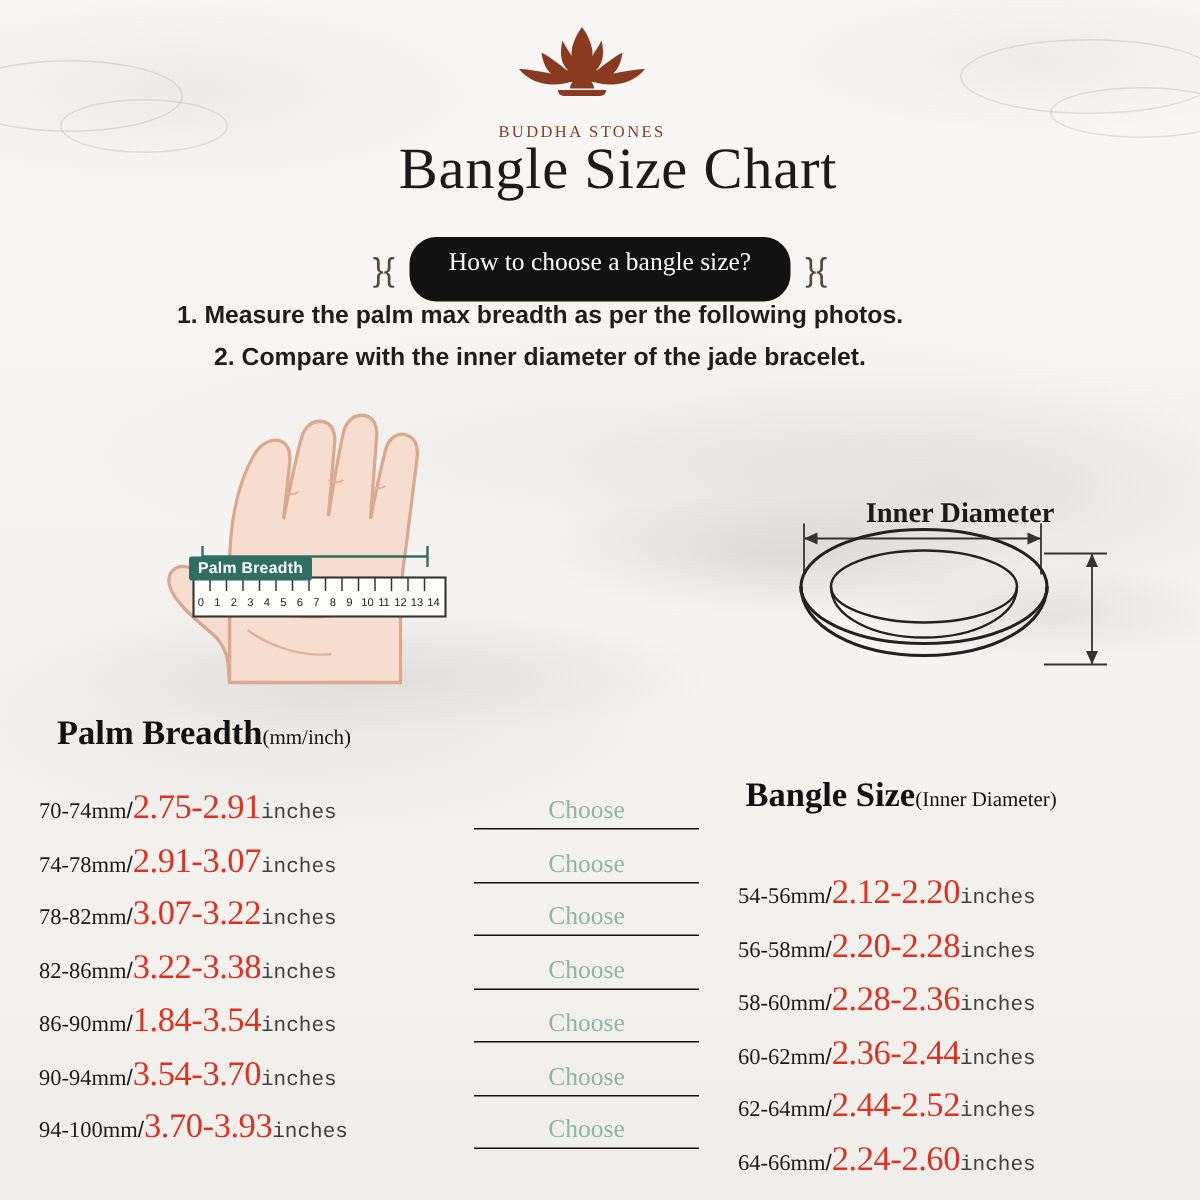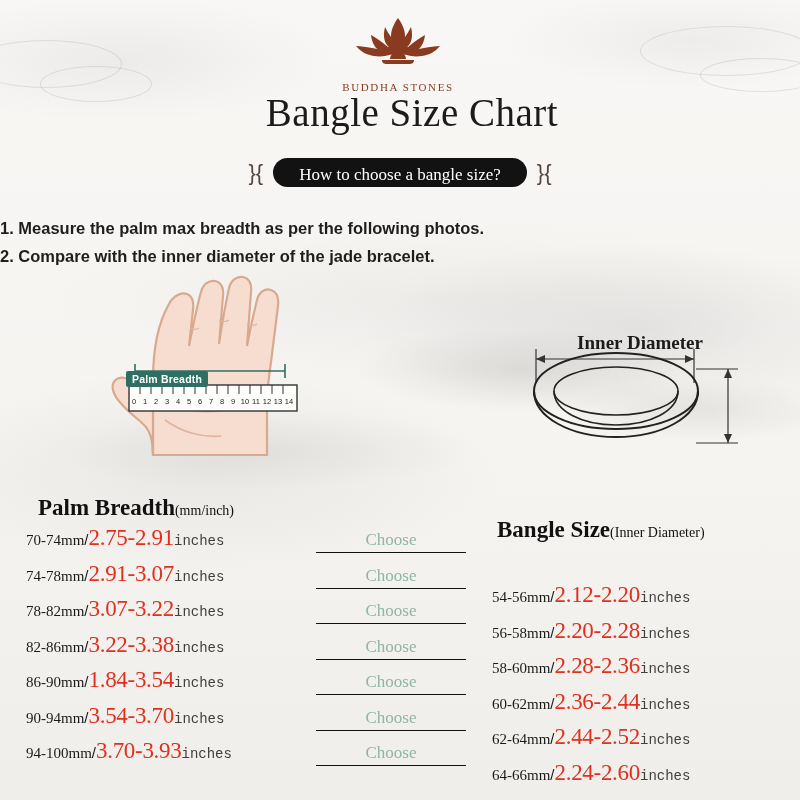--- a/index.html
+++ b/index.html
@@ -32,49 +32,49 @@
   }
   .cloud{
     position:absolute;border:1.5px solid rgba(160,160,160,.28);
     border-radius:50%;
     pointer-events:none;
   }
 
   .content{position:relative;width:800px;height:800px;}
 
   
-  .logo-wrap{position:absolute;left:10px;top:14px;width:776px;text-align:center;}
+  .logo-wrap{position:absolute;left:0;top:14px;width:776px;text-align:center;}
   .brand-name{
     font-size:11px;letter-spacing:1.6px;color:#8a3a20;
     font-family:"Liberation Serif", serif;margin-top:1px;
   }
 
   
   .main-title{
     position:absolute;left:0;top:90px;width:800px;text-align:center;
     font-family:"Liberation Serif", serif;
     font-size:39px;color:#1b1b1b;letter-spacing:.5px;padding-left:12px;
   }
 
   
   .banner-row{
     position:absolute;left:0;top:158px;width:800px;
     display:flex;align-items:center;justify-content:center;gap:10px;
   }
   .banner-pill{
     background:#121212;color:#ffffff;border-radius:18px;
-    padding:7px 26px 2px;font-size:17px;
+    padding:7px 26px 16px;font-size:17px;
     font-family:"Liberation Serif", serif;
     white-space:nowrap;
   }
   .flourish{color:#3a2a22;font-size:22px;line-height:1;opacity:.85;}
 
   
   .instructions{
-    position:absolute;left:0;top:214px;width:720px;
+    position:absolute;left:0;top:196px;width:720px;text-align:center;
     color:#1e1e1e;
   }
   .instructions div{font-size:16.5px;line-height:1.7;font-weight:600;}
 
   
   .hand-area{position:absolute;left:95px;top:270px;width:300px;height:190px;}
   .palm-label{
     position:absolute;left:126px;top:371px;
     background:#2f6f61;color:#fff;font-size:10.5px;
     padding:2px 6px;border-radius:2px;letter-spacing:.2px;
@@ -86,21 +86,21 @@
   .inner-dia-label{
     position:absolute;left:540px;top:332px;width:200px;text-align:center;
     font-size:19px;font-weight:700;color:#1b1b1b;
     font-family:"Liberation Serif", serif;
   }
 
   
   .sec-head{position:absolute;font-family:"Liberation Serif", serif;color:#111;}
   .sec-head .big{font-size:23px;font-weight:700;}
   .sec-head .small{font-size:14px;}
-  #palm-head{left:38px;top:495px;}
+  #palm-head{left:38px;top:476px;}
   #bangle-head{left:497px;top:478px;margin-top:39px;}
 
   
   .table{position:absolute;}
   #palm-table{left:26px;top:525px;width:440px;}
   #bangle-table{left:492px;top:546px;width:300px;margin-top:36px;}
 
   .row{display:flex;align-items:baseline;height:35.5px;}
   .mm{font-size:15px;color:#1a1a1a;font-family:"Liberation Serif", serif;}
   .inch{

